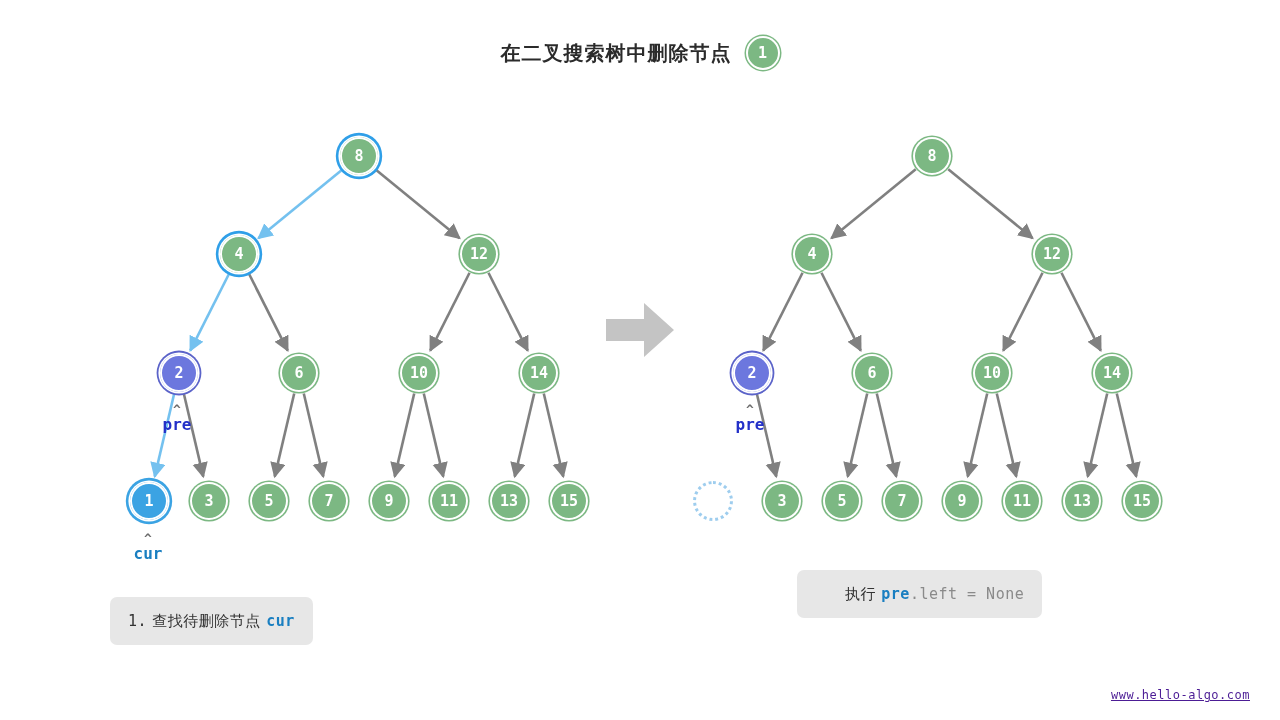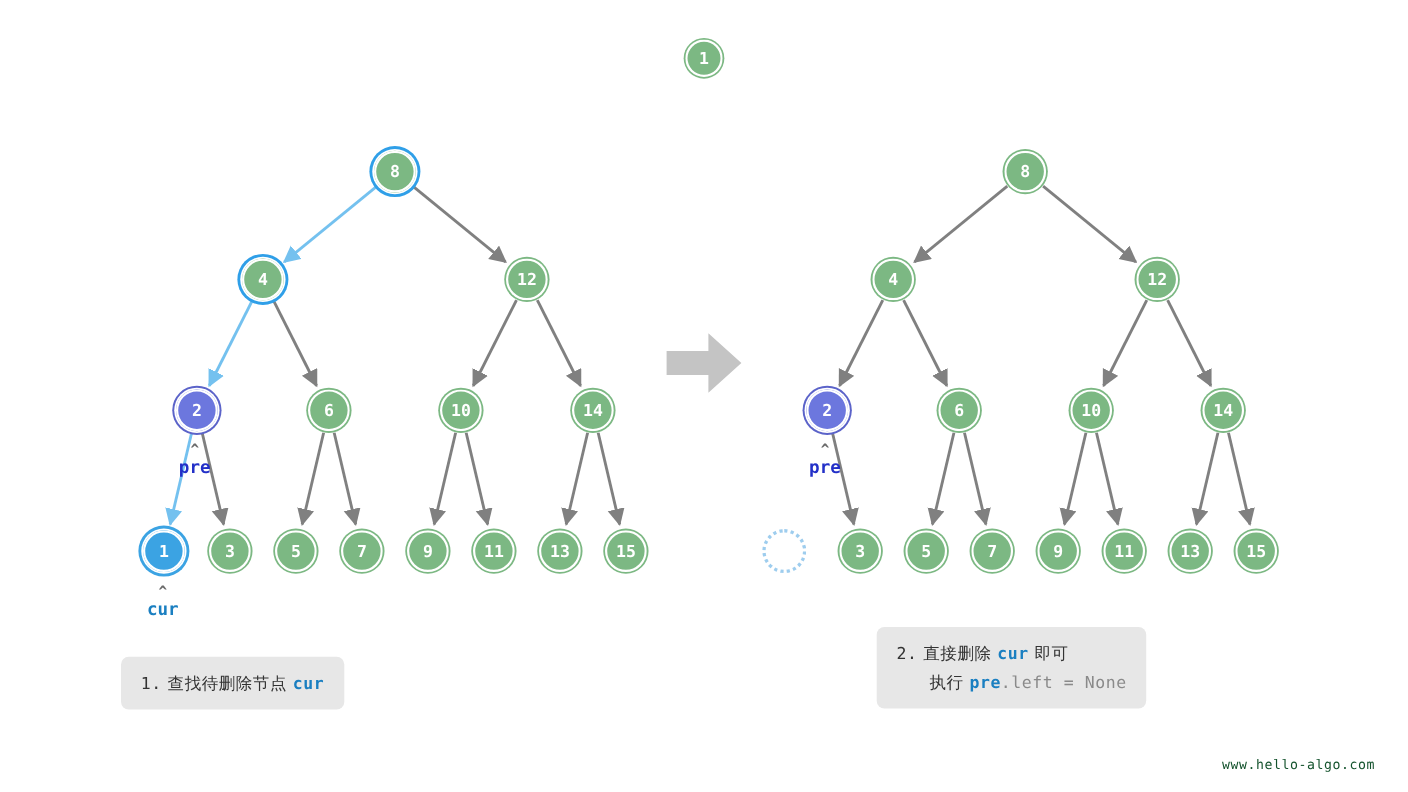--- a/index.html
+++ b/index.html
@@ -82,29 +82,30 @@
   .caption .dim{color:#8a8a8a;font-family:"DejaVu Sans Mono","Liberation Mono",monospace;}
   .cap-left{left:110px;top:581px;margin-top:16px;}
   .cap-mid{left:508px;top:570px;text-align:center;}
   .cap-right{left:797px;top:570px;}
   .cap-line{display:block;}
   .indent{padding-left:30px;text-align:right;}
 
   .watermark{
     position:absolute;right:30px;bottom:18px;
     font-family:"DejaVu Sans Mono","Liberation Mono",monospace;
-    font-size:12px;color:#14532d;letter-spacing:.5px;
+    font-size:12px;color:#4c1d95;letter-spacing:.5px;text-decoration:underline;
   }
 </style>
 </head>
 <body>
 
 <div id="stage">
 
   <div class="title-wrap">
+    <span class="title-text">在二叉搜索树中删除节点</span>
     <span class="title-badge">1</span>
   </div>
 
   <svg class="edges" viewBox="0 0 1280 720">
     <defs>
       <marker id="ah-gray" markerWidth="7" markerHeight="7" refX="5.4" refY="3" orient="auto" markerUnits="strokeWidth">
         <path d="M0,0 L6,3 L0,6 z" fill="#808080"></path>
       </marker>
       <marker id="ah-blue" markerWidth="7" markerHeight="7" refX="5.4" refY="3" orient="auto" markerUnits="strokeWidth">
         <path d="M0,0 L6,3 L0,6 z" fill="#74c1ef"></path>
@@ -193,26 +194,20 @@
     </div>
 
   <div class="caption cap-left">
     <span class="mono">1.</span>
     <span>查找待删除节点</span>
     <span class="kw">cur</span>
   </div>
 
 
   <div class="caption cap-right">
-    <span class="cap-line">
-      <span class="mono">2.</span>
-      <span>直接删除</span>
-      <span class="kw">cur</span>
-      <span>即可</span>
-    </span>
     <span class="cap-line indent">
       <span>执行</span>
       <span class="kw">pre</span><span class="dim">.left = None</span>
     </span>
   </div>
 
   <div class="watermark">www.hello-algo.com</div>
 </div>
 
 </body></html>

